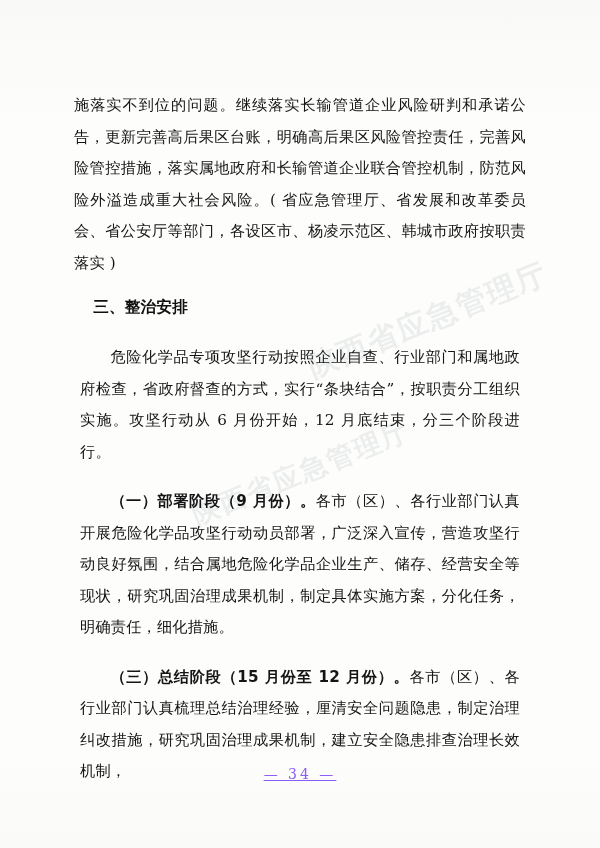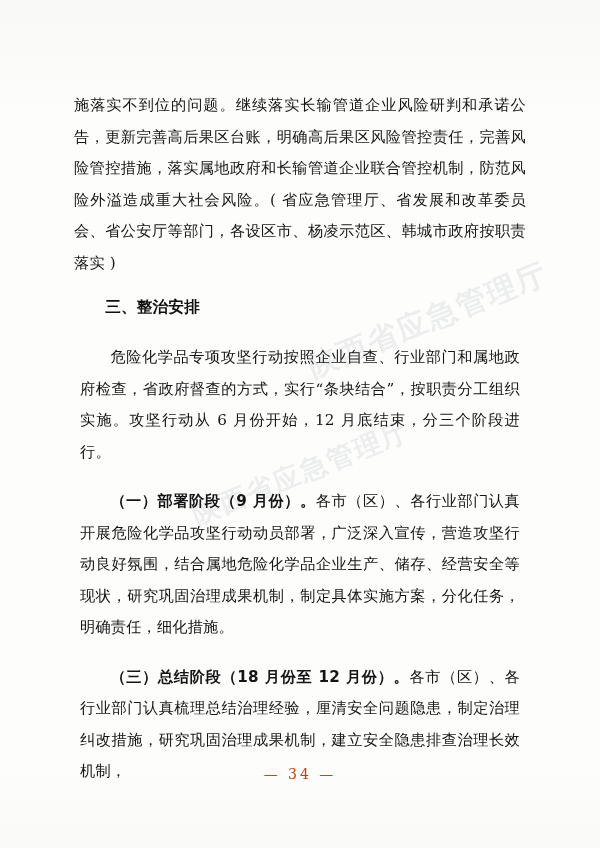--- a/index.html
+++ b/index.html
@@ -55,42 +55,43 @@
   }
   p.para {
     margin: 18px;
     text-indent: 2em;
   }
   p.flush {
     margin: 12px;
     text-indent: 0;
   }
   .heading {
-    margin: 12px;
+    margin: 0;
     font-size: 15.6px;
     font-weight: bold;
     font-family: "DejaVu Sans", "Liberation Sans", sans-serif;
     text-indent: 2em;
     line-height: 33px;
     color: #101010;
   }
   .sub-bold {
     font-weight: bold;
     font-family: "DejaVu Sans", "Liberation Sans", sans-serif;
   }
   .footer {
     position: absolute;
     left: 0;
     right: 0;
     bottom: 66px;
     text-align: center;
     font-size: 14px;
-    color: #c2410c;
+    color: #8b5cf6;
     letter-spacing: 3px;
     font-family: "DejaVu Serif", "Liberation Serif", serif;
+    text-decoration: underline;
   }
 </style>
 </head>
 <body>
 
 <div class="page">
 
   <div class="watermark wm1">陕西省应急管理厅</div>
   <div class="watermark wm2">陕西省应急管理厅</div>
 
@@ -98,19 +99,19 @@
 
     <p class="flush para" style="text-indent:0">施落实不到位的问题。继续落实长输管道企业风险研判和承诺公告，更新完善高后果区台账，明确高后果区风险管控责任，完善风险管控措施，落实属地政府和长输管道企业联合管控机制，防范风险外溢造成重大社会风险。( 省应急管理厅、省发展和改革委员会、省公安厅等部门，各设区市、杨凌示范区、韩城市政府按职责落实 )</p>
 
     <p class="heading">三、整治安排</p>
 
     <p class="para">危险化学品专项攻坚行动按照企业自查、行业部门和属地政府检查，省政府督查的方式，实行“条块结合”，按职责分工组织实施。攻坚行动从 6 月份开始，12 月底结束，分三个阶段进行。</p>
 
     <p class="para"><span class="sub-bold">（一）部署阶段（9 月份）。</span><span>各市（区）、各行业部门认真开展危险化学品攻坚行动动员部署，广泛深入宣传，营造攻坚行动良好氛围，结合属地危险化学品企业生产、储存、经营安全等现状，研究巩固治理成果机制，制定具体实施方案，分化任务，明确责任，细化措施。</span></p>
 
 
-    <p class="para"><span class="sub-bold">（三）总结阶段（18 月份至 12 月份）。</span><span>各市（区）、各行业部门认真梳理总结治理经验，厘清安全问题隐患，制定治理纠改措施，研究巩固治理成果机制，建立安全隐患排查治理长效机制，</span></p>
+    <p class="para"><span class="sub-bold">（三）总结阶段（15 月份至 12 月份）。</span><span>各市（区）、各行业部门认真梳理总结治理经验，厘清安全问题隐患，制定治理纠改措施，研究巩固治理成果机制，建立安全隐患排查治理长效机制，</span></p>
 
   </div>
 
   <div class="footer">— 34 —</div>
 
 </div>
 
 </body></html>

